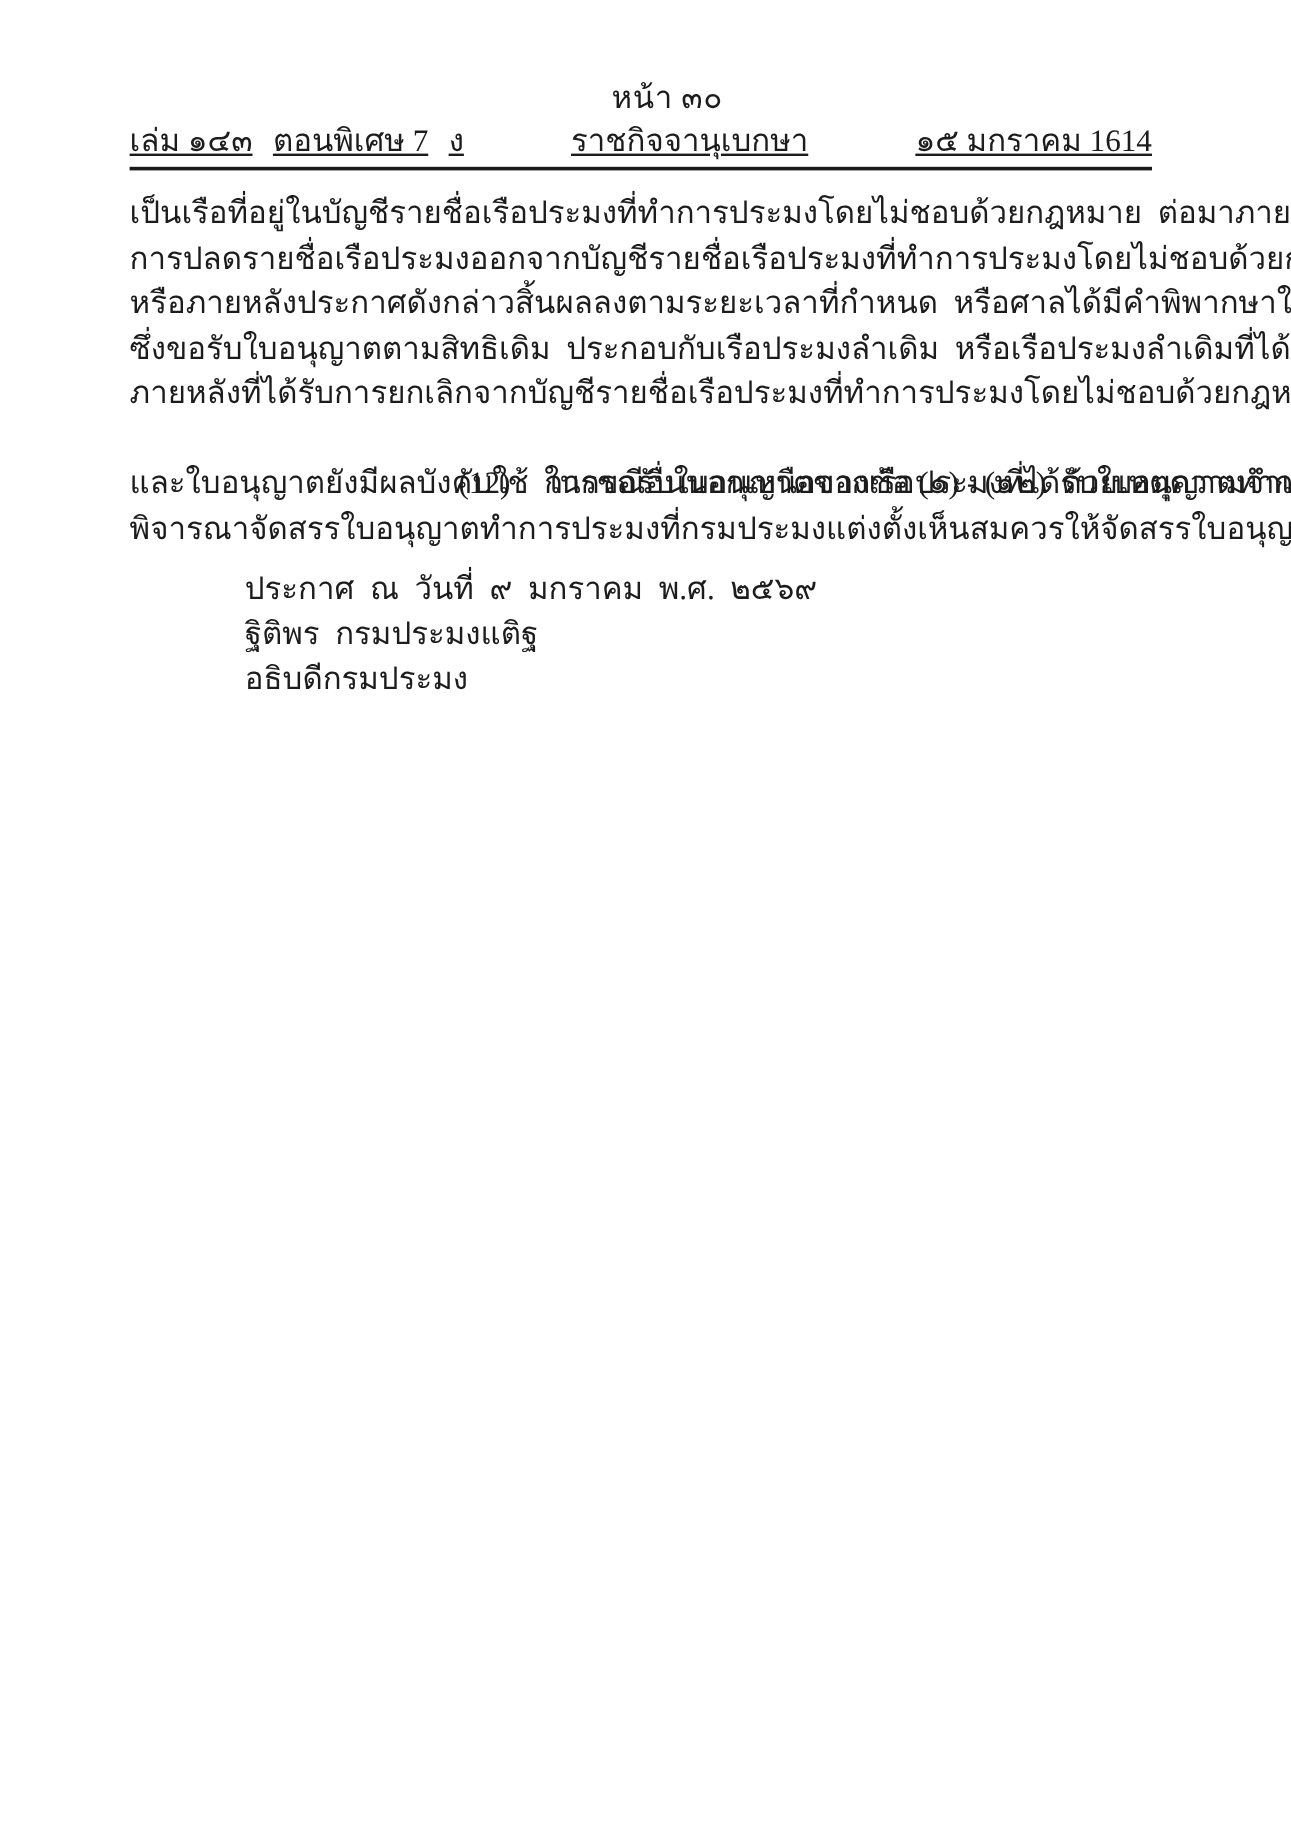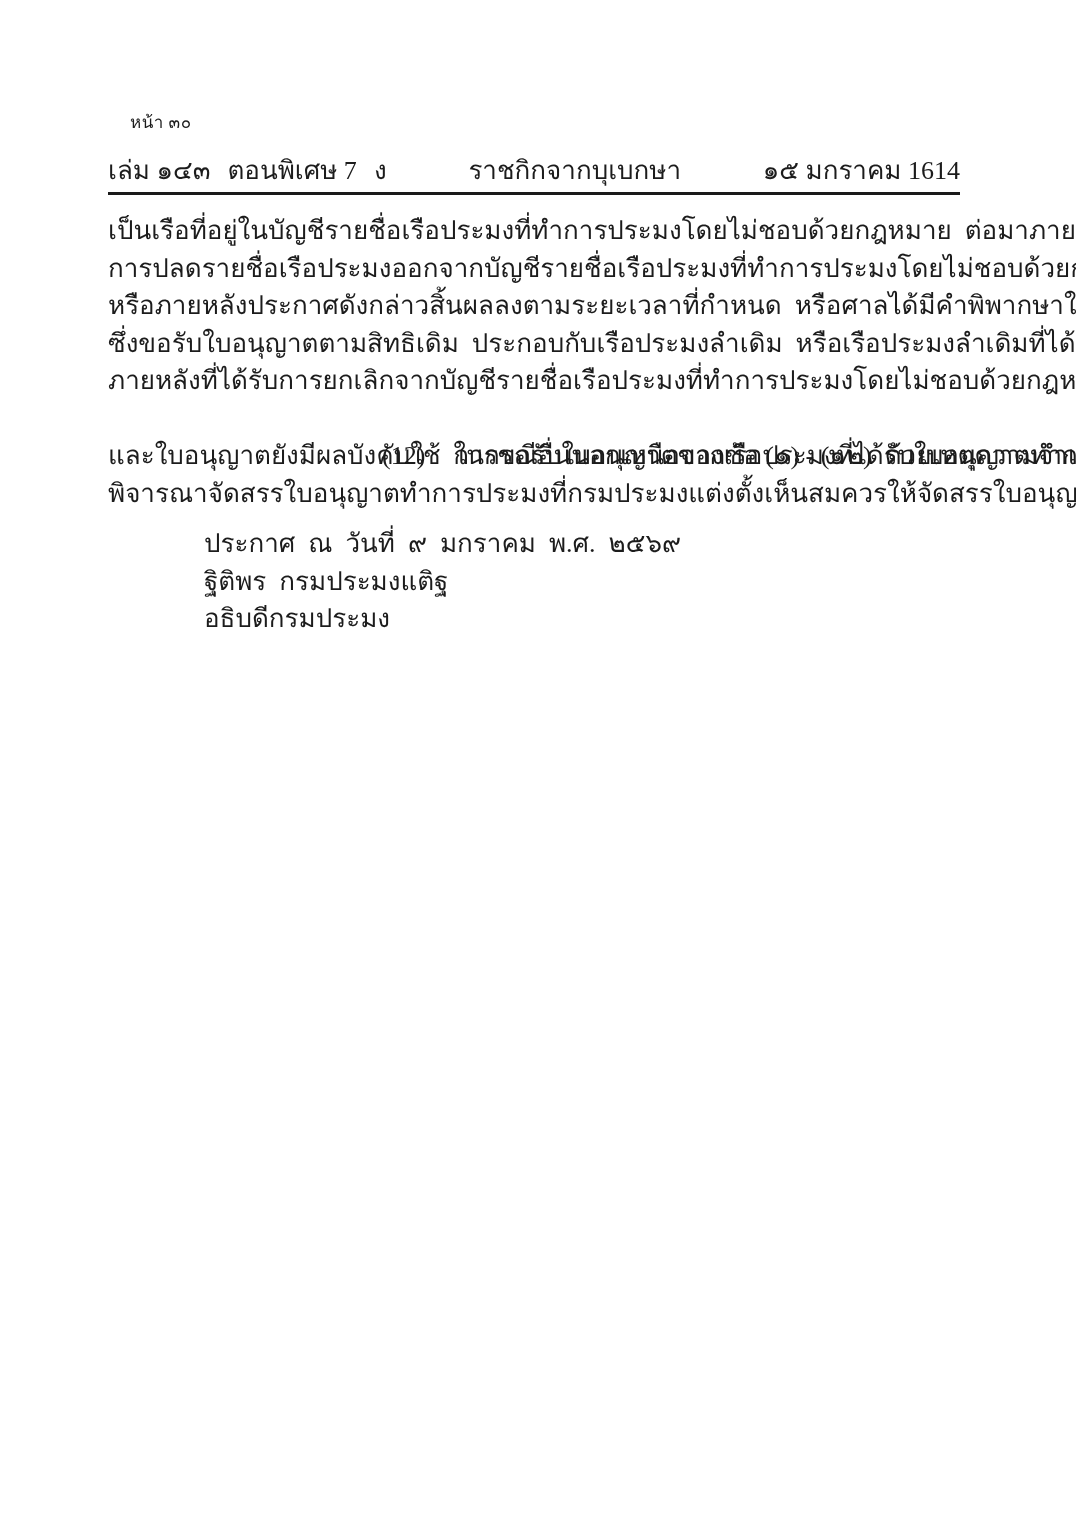--- a/index.html
+++ b/index.html
@@ -16,34 +16,36 @@
     font-family: "Liberation Serif", "DejaVu Serif", serif;
     overflow: hidden;
   }
   .content {
     position: absolute;
     left: 108px;
     top: 0;
     width: 852px;
   }
   .page-no {
-    margin-top: 105px;
+    margin-top: 64px;
+    text-align: center;
     position: relative;
     left: 22px;
-    font-size: 17px;
+    font-size: 26px;
     line-height: 36px;
     letter-spacing: 0.5px;
   }
   .masthead {
     display: flex;
     justify-content: space-between;
     align-items: center;
     font-size: 26px;
     line-height: 36px;
-    margin-top: 12px;
+    margin-top: 0;
+    text-decoration: underline;
   }
   .masthead .left-group {
     display: flex;
     gap: 17px;
   }
   .rule {
     border: none;
     border-top: 3px solid #1a1a1a;
     margin: 3px 0 0 0;
   }
@@ -80,21 +82,21 @@
   <div class="content">
 
     <div class="page-no">หน้า ๓๐</div>
 
     <div class="masthead">
       <span class="left-group">
         <span>เล่ม ๑๔๓</span>
         <span>ตอนพิเศษ 7</span>
         <span>ง</span>
       </span>
-      <span>ราชกิกจากบุเบกษา</span>
+      <span>ราชกิจจานุเบกษา</span>
       <span>๑๕ มกราคม 1614</span>
     </div>
 
     <hr class="rule">
 
     <div class="body-text">
       <div class="line">เป็นเรือที่อยู่ในบัญชีรายชื่อเรือประมงที่ทำการประมงโดยไม่ชอบด้วยกฎหมาย  ต่อมาภายหลังได้รับ</div>
       <div class="line">การปลดรายชื่อเรือประมงออกจากบัญชีรายชื่อเรือประมงที่ทำการประมงโดยไม่ชอบด้วยกฎหมาย</div>
       <div class="line">หรือภายหลังประกาศดังกล่าวสิ้นผลลงตามระยะเวลาที่กำหนด  หรือศาลได้มีคำพิพากษาให้ยกเลิกประกาศ</div>
       <div class="line">ซึ่งขอรับใบอนุญาตตามสิทธิเดิม  ประกอบกับเรือประมงลำเดิม  หรือเรือประมงลำเดิมที่ได้รับการจดทะเบียนใหม่</div>

